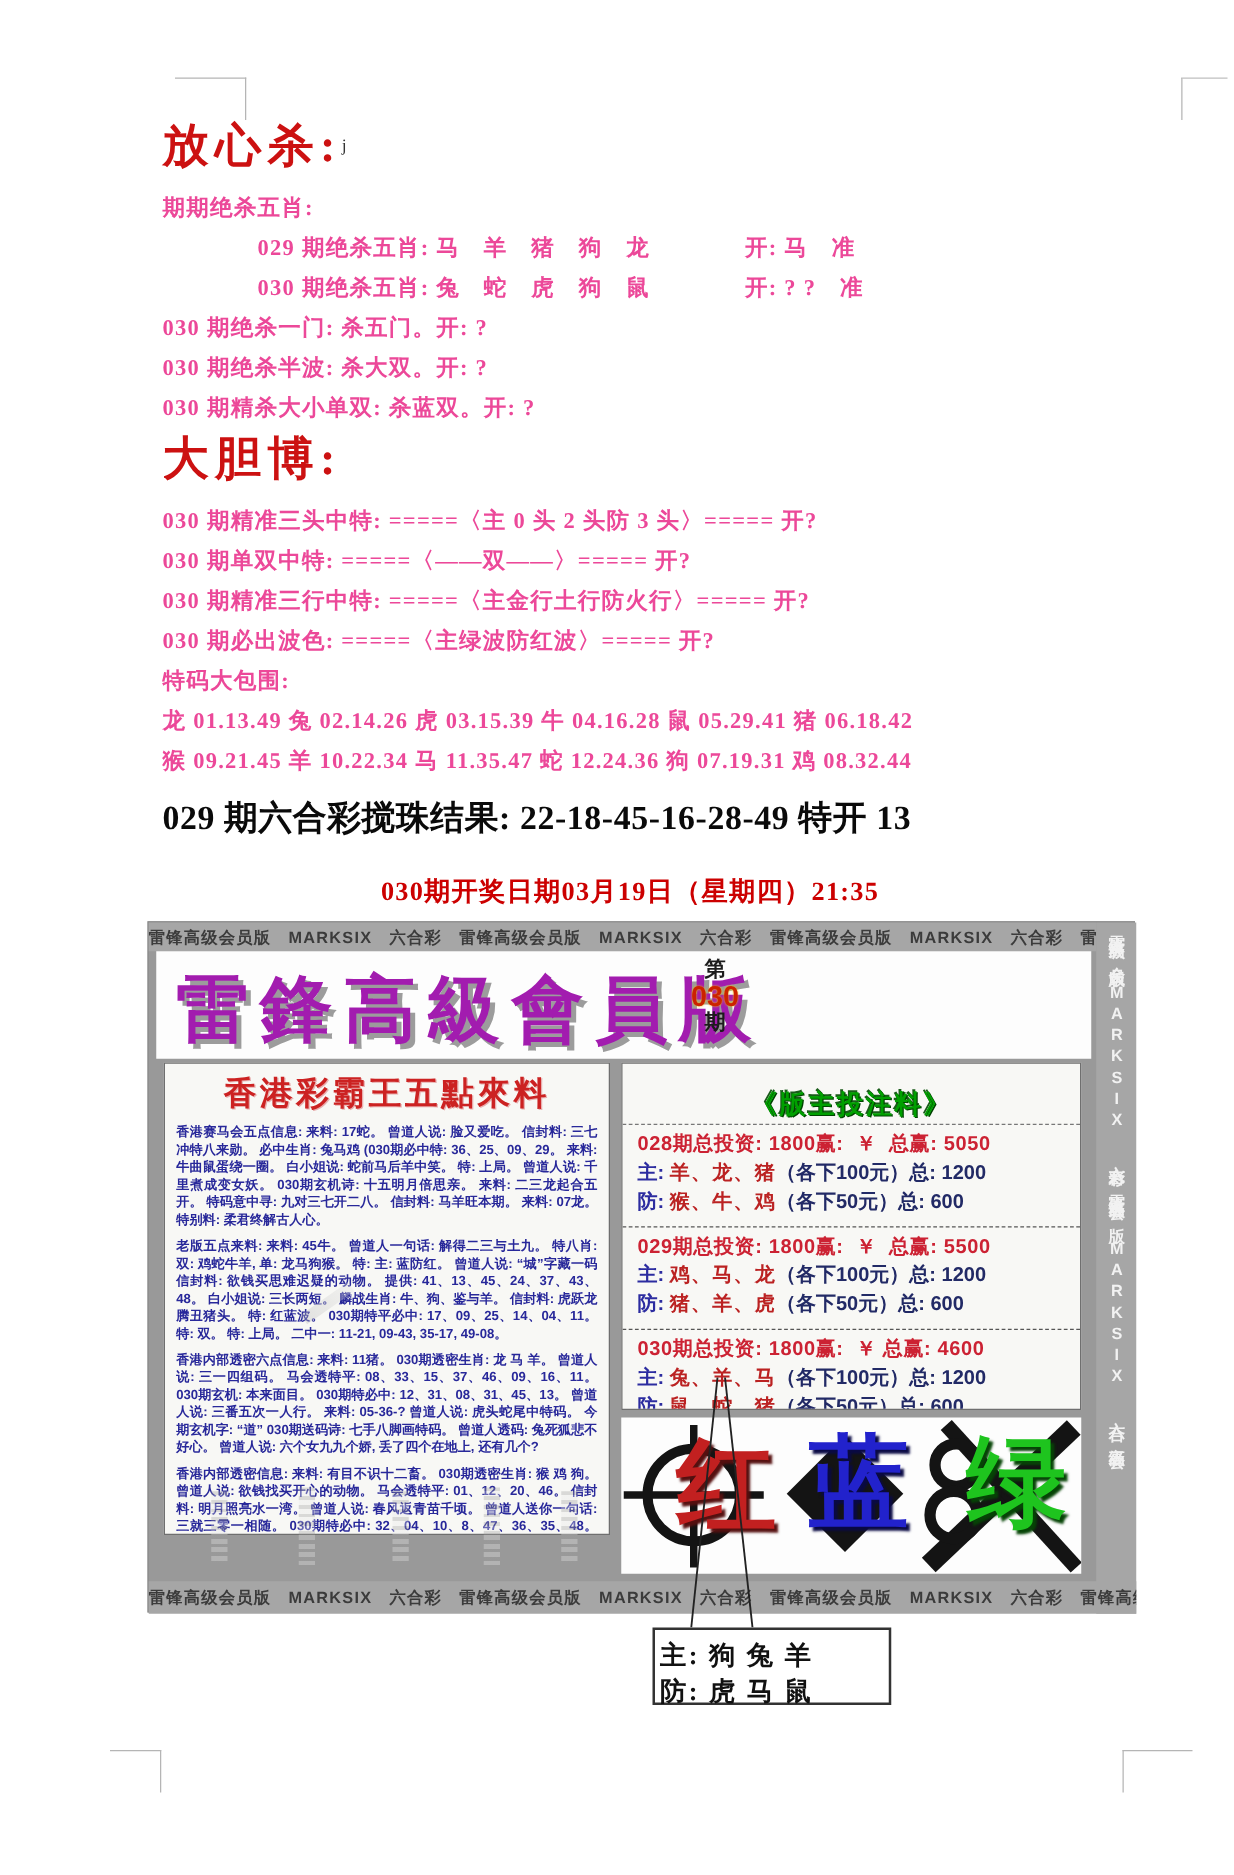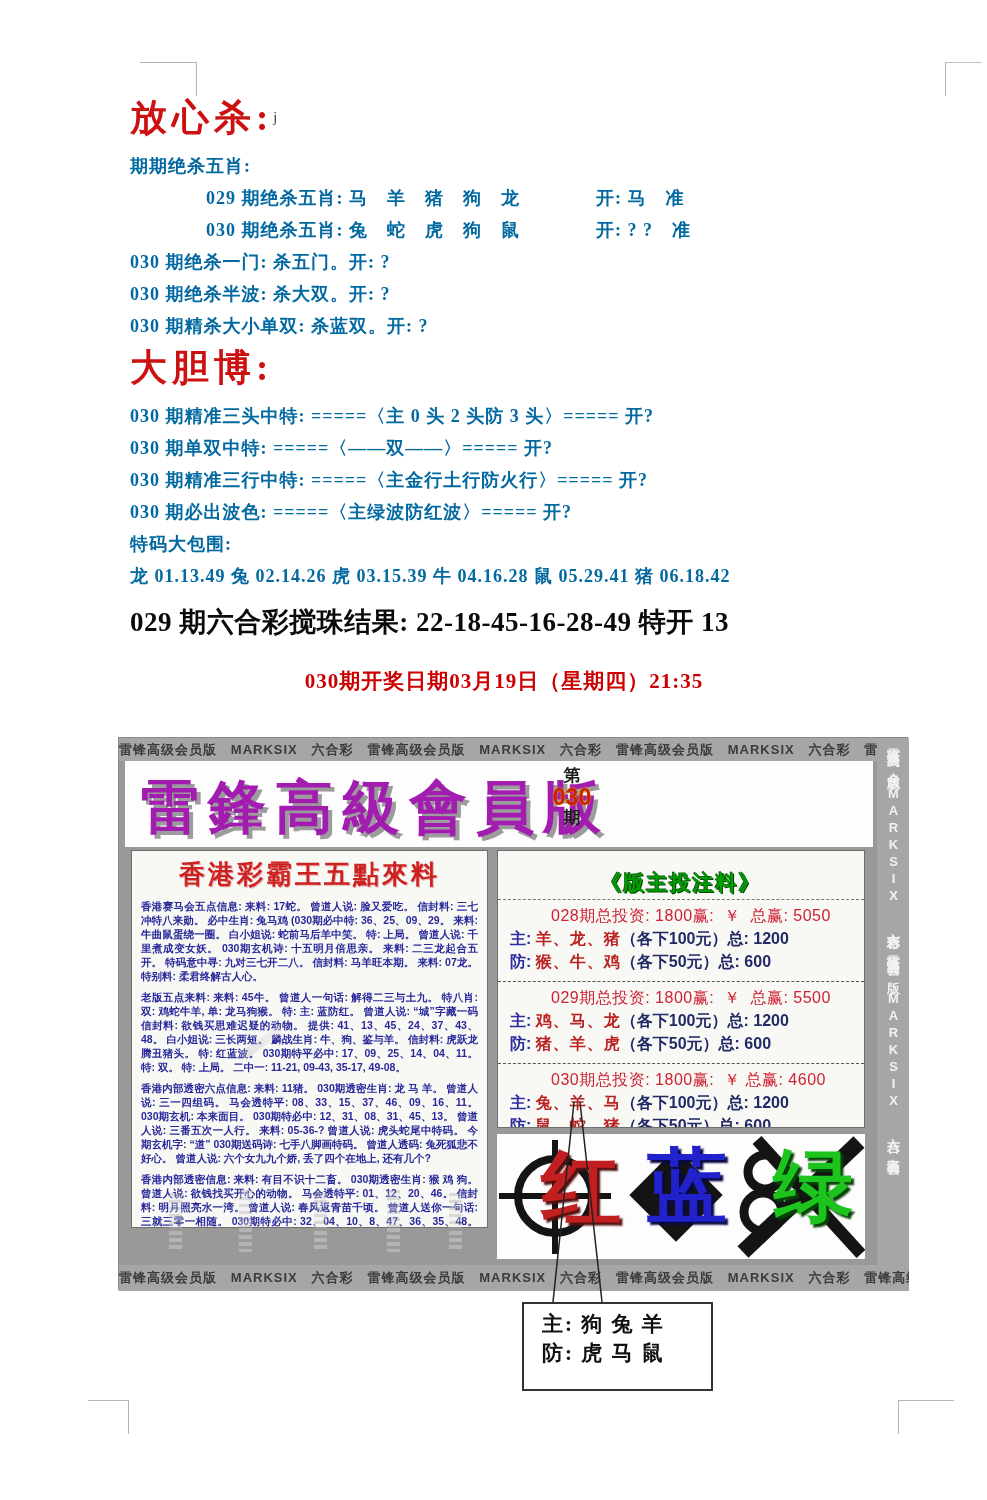--- a/index.html
+++ b/index.html
@@ -11,21 +11,21 @@
     overflow:hidden;
   }
   
   .doc{position:absolute;left:130px;top:92px;width:748px;}
   .red-h{
     color:#cc1111;font-size:37px;font-weight:bold;
     letter-spacing:5px;margin:4px 0 10px 0;line-height:44px;
   }
   .red-h .stray{color:#333;font-size:14px;font-weight:normal;letter-spacing:0;vertical-align:top;}
   .doc-line{
-    font-weight:bold;font-size:18px;line-height:32px;color:#0369a1;
+    font-weight:bold;font-size:18px;line-height:32px;color:#ec4899;
     white-space:pre;letter-spacing:1px;
   }
   .indent{margin-left:76px;}
   .result-line{
     font-weight:bold;font-size:27px;line-height:40px;color:#0a0a0a;
     white-space:pre;margin-top:10px;letter-spacing:0.5px;
   }
   .date-line{
     color:#cc0000;font-weight:bold;font-size:21px;line-height:30px;
     text-align:center;margin-top:24px;letter-spacing:1px;
@@ -84,21 +84,21 @@
     color:#28289a;font-size:10.5px;line-height:14px;font-weight:bold;
     text-align:justify;margin:7px 9px;
   }
   .panel-right .hdr{
     color:#00a000;font-size:21px;font-weight:900;text-align:center;
     letter-spacing:2px;margin:18px 0 2px 0;
     text-shadow:1px 1px 0 #004400,-1px -1px 0 #1a5c1a;
   }
   .inv-block{padding:4px 12px 6px 12px;border-top:1px dashed #555;margin-top:2px;}
   .inv-block.first{border-top:1px dashed #777;}
-  .inv-title{color:#cc2233;font-size:16px;font-weight:normal;line-height:23px;letter-spacing:0.5px;white-space:pre;margin-left:41px;}
+  .inv-title{color:#cc2233;font-size:16px;font-weight:bold;line-height:23px;letter-spacing:0.5px;white-space:pre;}
   .inv-row{font-size:16px;font-weight:bold;line-height:23px;white-space:pre;}
   .inv-row .lbl{color:#2c2ca0;}
   .inv-row .ani{color:#bb2222;letter-spacing:1px;}
   .inv-row .rest{color:#222a66;}
   
   .logo-area{
     position:absolute;left:378px;top:396px;width:368px;height:125px;
     background:#fdfdfd;overflow:hidden;
   }
   .logo-char{
@@ -114,23 +114,23 @@
     transform:rotate(45deg);
   }
   
   .noise{position:absolute;opacity:.35;background:linear-gradient(90deg,#b9b9b9,#e2e2e2);transform:rotate(-35deg);}
   .vnoise{
     position:absolute;width:13px;opacity:.33;
     background:repeating-linear-gradient(180deg,#9a9a9a 0 3px,#e8e8e8 3px 7px);
   }
   
   .callout-box{
-    position:absolute;left:522px;top:1302px;width:191px;height:89px;
+    position:absolute;left:522px;top:1302px;width:191px;height:62px;
     background:#ffffff;border:2px solid #333333;box-sizing:border-box;
-    z-index:51;padding:6px 0 0 18px;
+    z-index:51;padding:6px 0 0 4px;
   }
   .callout-box div{
     font-family:"Liberation Serif",serif;font-weight:bold;font-size:21px;
     line-height:29px;color:#111;white-space:pre;letter-spacing:2px;
   }
   .overlay{position:absolute;left:0;top:0;z-index:50;pointer-events:none;}
 </style>
 </head>
 <body>
 
@@ -148,20 +148,21 @@
   <div class="doc-line">030 期绝杀半波: 杀大双。开: ?</div>
   <div class="doc-line">030 期精杀大小单双: 杀蓝双。开: ?</div>
 
   <div class="red-h">大胆博:</div>
   <div class="doc-line">030 期精准三头中特: =====〈主 0 头 2 头防 3 头〉===== 开?</div>
   <div class="doc-line">030 期单双中特: =====〈——双——〉===== 开?</div>
   <div class="doc-line">030 期精准三行中特: =====〈主金行土行防火行〉===== 开?</div>
   <div class="doc-line">030 期必出波色: =====〈主绿波防红波〉===== 开?</div>
   <div class="doc-line">特码大包围:</div>
   <div class="doc-line">龙 01.13.49 兔 02.14.26 虎 03.15.39 牛 04.16.28 鼠 05.29.41 猪 06.18.42</div>
+  <div class="doc-line">猴 09.21.45 羊 10.22.34 马 11.35.47 蛇 12.24.36 狗 07.19.31 鸡 08.32.44</div>
 
   <div class="result-line">029 期六合彩搅珠结果: 22-18-45-16-28-49 特开 13</div>
   <div class="date-line">030期开奖日期03月19日（星期四）21:35</div>
 </div>
 
 <div class="flyer">
   <div class="strip strip-top">雷锋高级会员版   MARKSIX   六合彩   雷锋高级会员版   MARKSIX   六合彩   雷锋高级会员版   MARKSIX   六合彩   雷锋高级</div>
   <div class="strip-right">雷锋高级 会员版 MARKSIX 六合彩 雷锋高级会 版 MARKSIX 六合 高级会</div>
 
   <div class="title-band">

